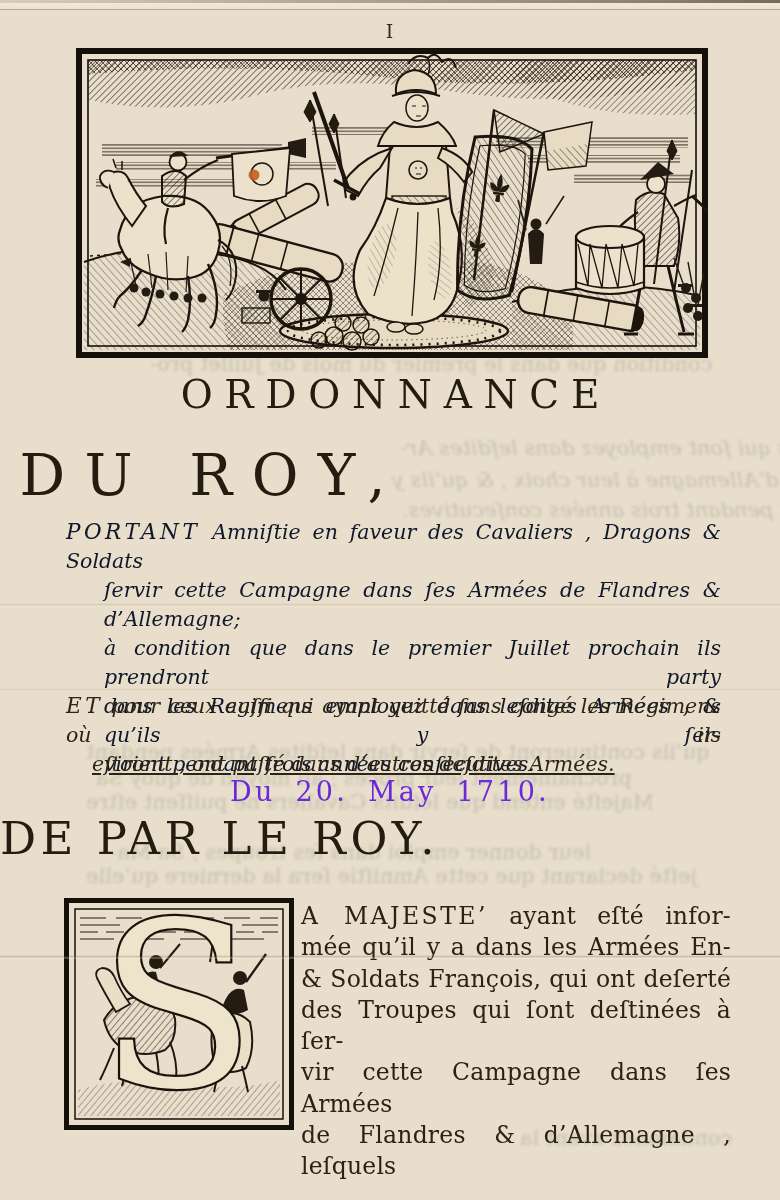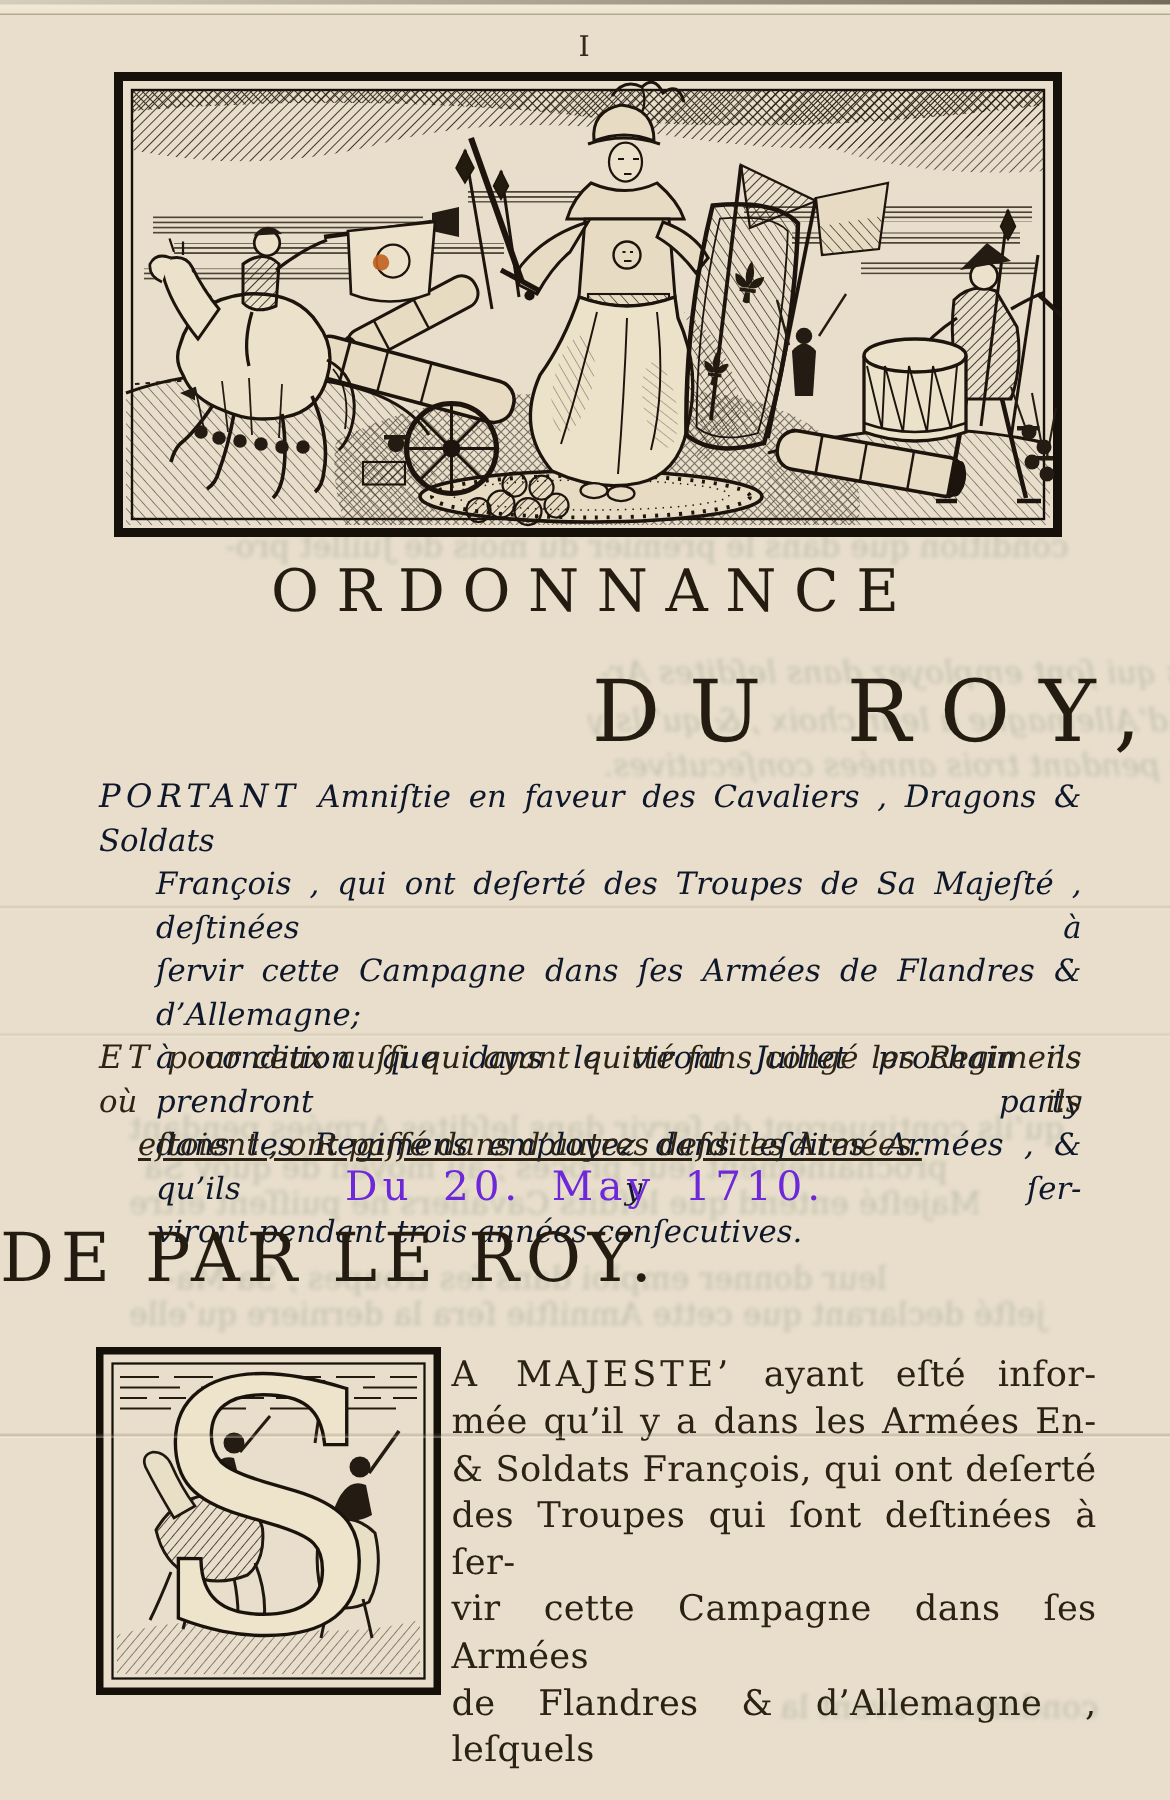--- a/index.html
+++ b/index.html
@@ -25,21 +25,21 @@
     background:linear-gradient(180deg, rgba(108,86,50,0) 0%, rgba(108,86,50,.26) 45%, rgba(255,252,240,.38) 80%, rgba(255,252,240,0) 100%);}
   .c1{top:955px;} .c2{top:603px;opacity:.55;} .c3{top:688px;opacity:.4;}
 
   .pagenum{position:absolute;top:20px;left:0;right:0;text-align:center;
     font-size:19px;letter-spacing:1px;color:#33291a;}
 
   .engraving{position:absolute;top:48px;left:76px;width:632px;height:310px;}
 
   .t1{position:absolute;top:372px;left:0;width:780px;text-align:center;
     font-size:39px;letter-spacing:.30em;text-indent:.30em;color:#241c10;white-space:nowrap;}
-  .t2{position:absolute;top:442px;left:0;width:780px;text-align:right;
+  .t2{position:absolute;top:442px;left:0;width:780px;text-align:left;
     font-size:57px;letter-spacing:.34em;text-indent:.34em;color:#241c10;white-space:nowrap;}
 
   .argument{position:absolute;top:517px;left:66px;width:655px;
     font-style:italic;font-size:20.5px;line-height:29px;color:#0f172a;}
   .addendum{position:absolute;top:691px;left:66px;width:655px;
     font-style:italic;font-size:20.5px;line-height:29px;color:#2d2416;}
   .line{display:block;}
   .just{text-align:justify;text-align-last:justify;}
   .ind{padding-left:38px;}
   .ind2{padding-left:26px;text-decoration:underline;}
@@ -304,23 +304,22 @@
       </g>
     </g>
   </svg>
   </div>
 
   <div class="t1">ORDONNANCE</div>
   <div class="t2">DU ROY,</div>
 
   <div class="argument">
     <span class="line just"><span class="lead">PORTANT</span> <span>Amniſtie en faveur des Cavaliers , Dragons &amp; Soldats</span></span>
-    <span class="line just ind">François , qui ont deſerté des Troupes de Sa Majeſté , deſtinées à</span>
     <span class="line just ind">ſervir cette Campagne dans ſes Armées de Flandres &amp; d’Allemagne;</span>
-    <span class="line just ind">à condition que dans le viront Juillet prochain ils prendront party</span>
+    <span class="line just ind">à condition que dans le premier Juillet prochain ils prendront party</span>
     <span class="line just ind">dans les Regimens employez dans leſdites Armées , &amp; qu’ils y ſer-</span>
     <span class="line ind">viront pendant trois années conſecutives.</span>
   </div>
 
   <div class="addendum">
     <span class="line just"><span class="lead">ET</span> <span>pour ceux auſſi qui ayant quitté ſans congé les Regimens où ils</span></span>
     <span class="line ind2">eſtoient , ont paſſé dans d’autres deſdites Armées.</span>
   </div>
 
   <div class="dateline">Du 20. May 1710.</div>

